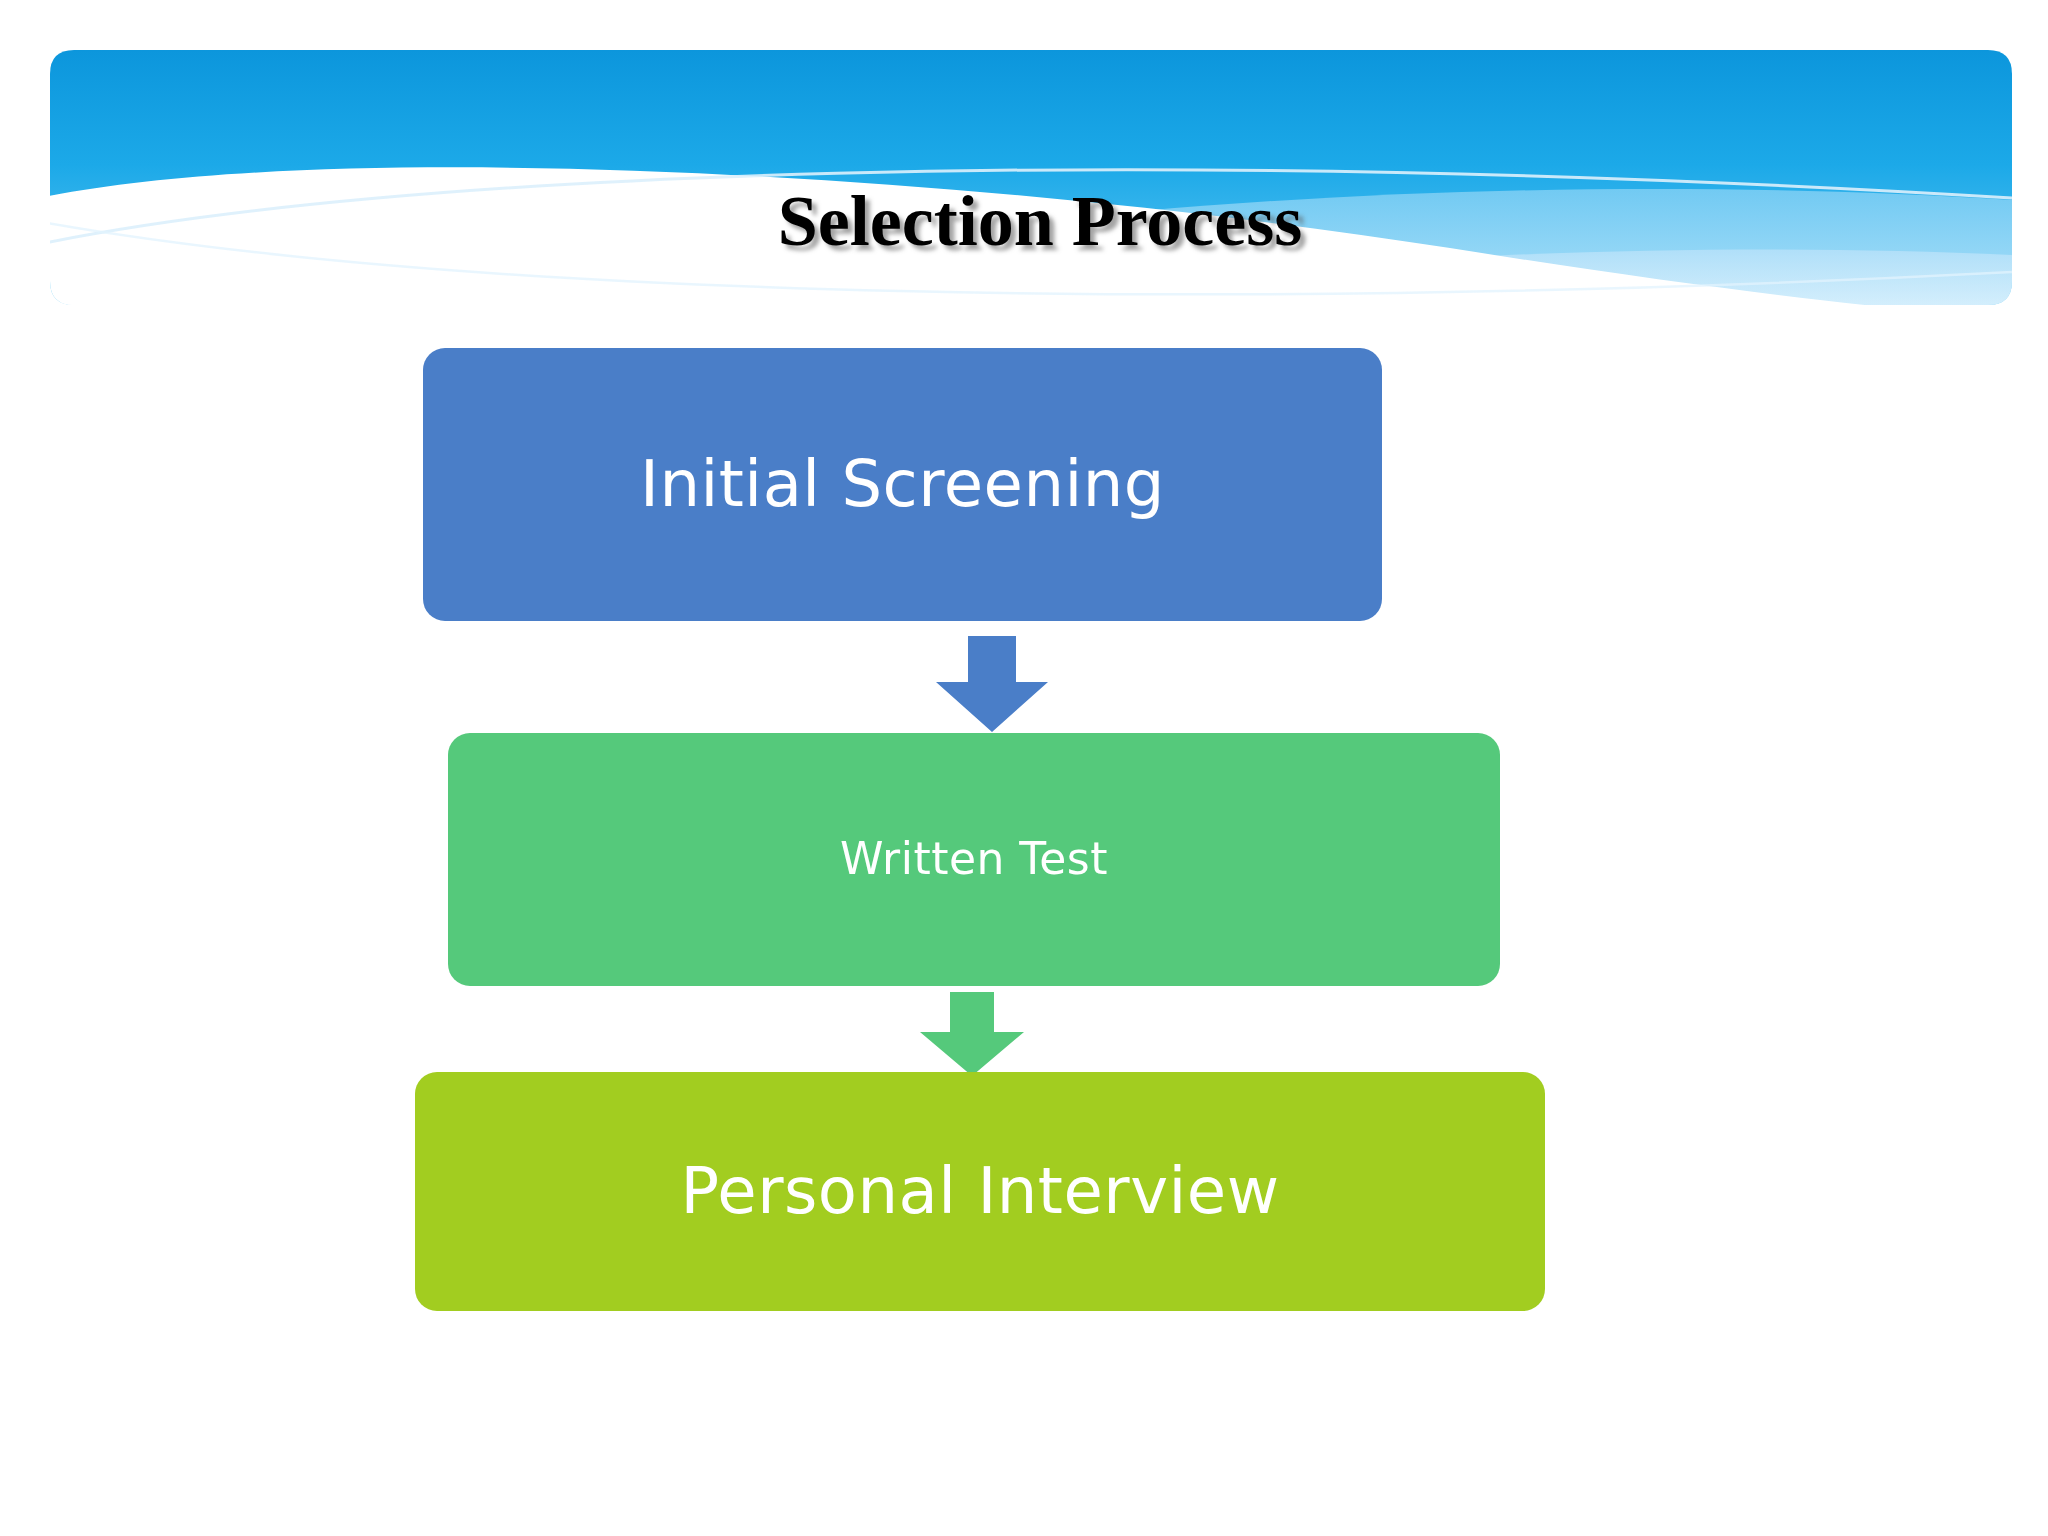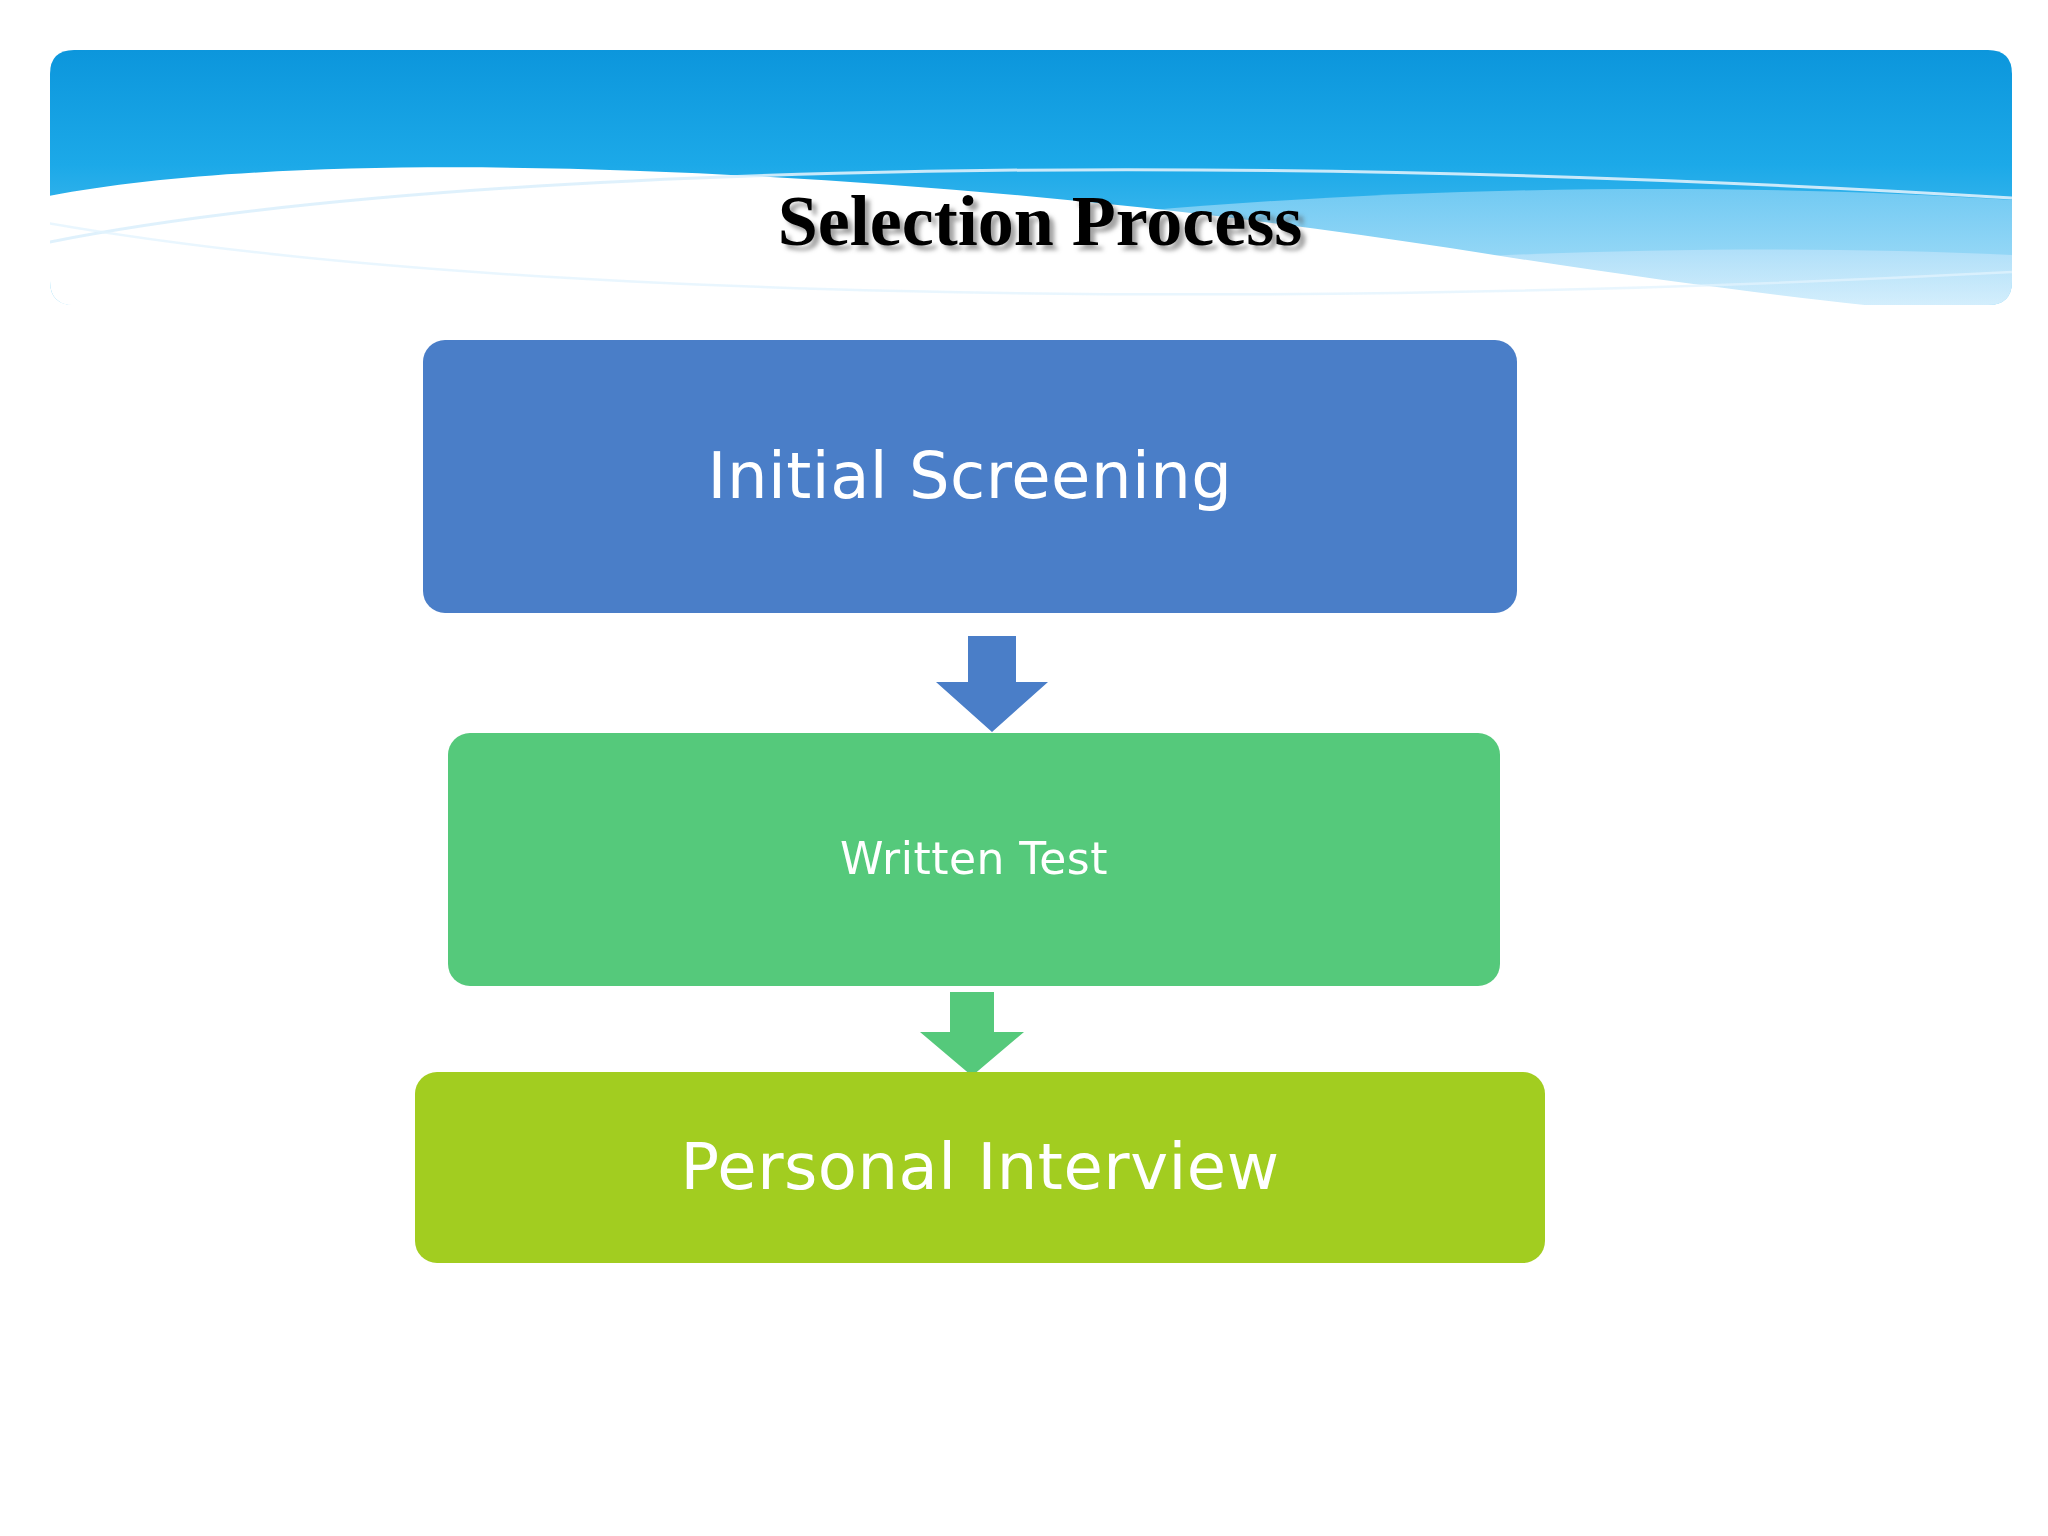--- a/index.html
+++ b/index.html
@@ -72,40 +72,40 @@
     font-weight: 400;
     font-size: 62px;
     line-height: 1.1;
     letter-spacing: 0.5px;
     text-align: center;
     white-space: nowrap;
   }
 
   #box-initial-screening {
     left: 423px;
-    top: 340px;
-    width: 1094px;
+    top: 348px;
+    width: 959px;
     height: 273px;
     justify-content: center;
   }
   #box-initial-screening .box-label { font-size: 64px; }
 
   #box-written-test {
     left: 448px;
     top: 733px;
     width: 1052px;
     height: 253px;
   }
   #box-written-test .box-label { font-size: 44px; }
 
   #box-personal-interview {
     left: 415px;
     top: 1072px;
     width: 1130px;
-    height: 191px;
+    height: 239px;
   }
   #box-personal-interview .box-label { font-size: 64px; }
 
   
   .flow-arrow {
     position: absolute;
     pointer-events: none;
   }
   #arrow-screening-to-test {
     left: 928px;

